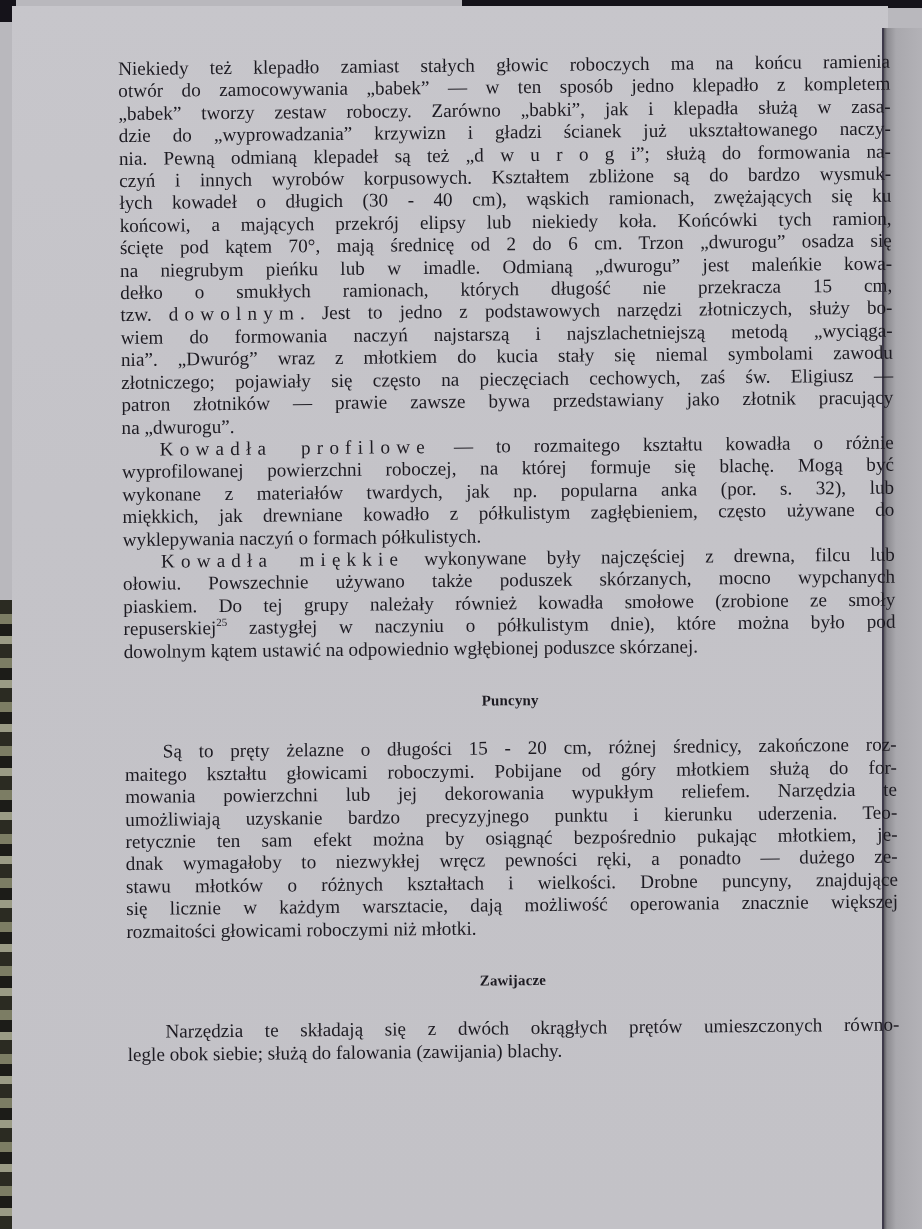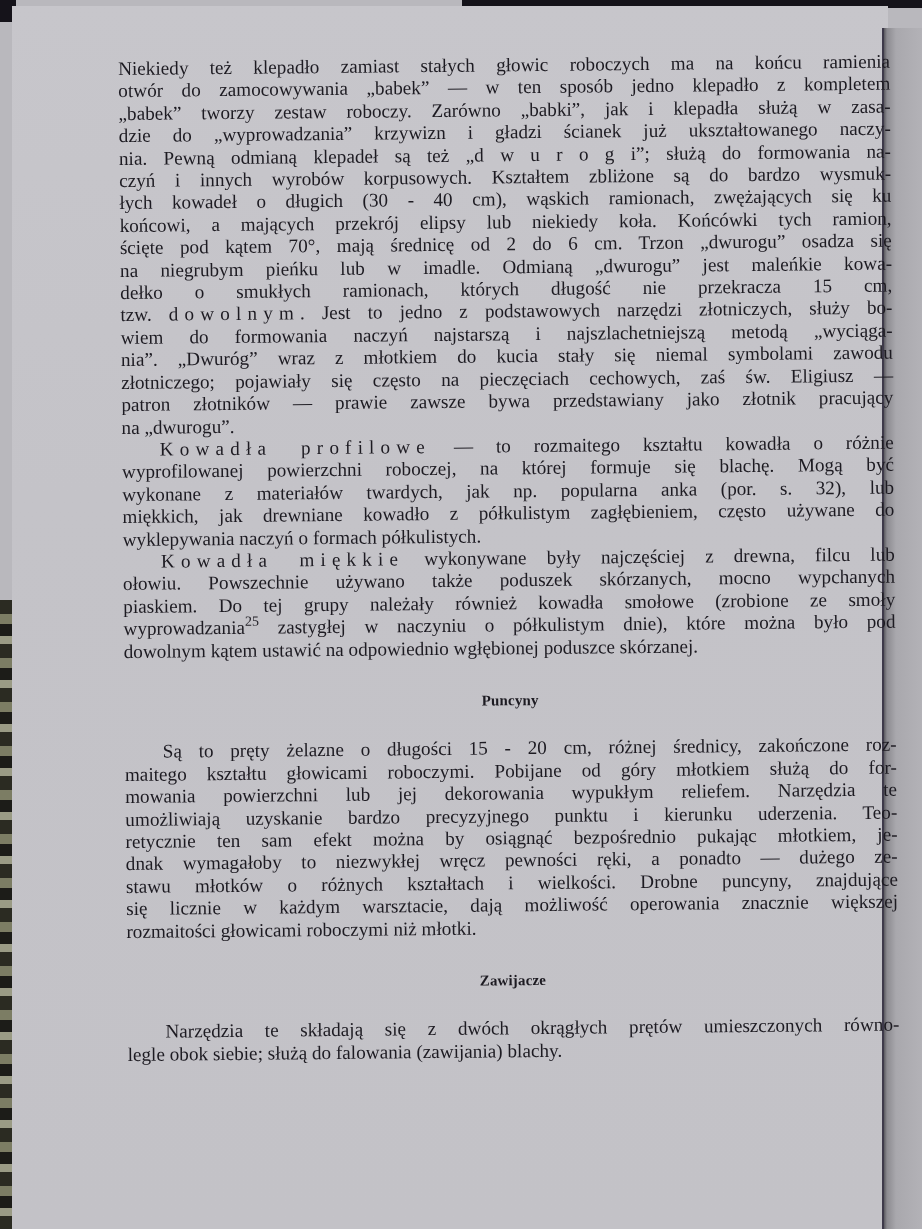--- a/index.html
+++ b/index.html
@@ -40,21 +40,21 @@
     }
     .para { margin: 0; text-align: justify; text-align-last: auto; }
     .line { display: block; white-space: nowrap; text-align: justify; text-align-last: justify; }
     .line.last { text-align-last: left; }
     .indent { padding-left: 38px; }
     .spaced { letter-spacing: 0.32em; }
     .heading {
       display: block; text-align: center; font-weight: bold; font-size: 15px;
       margin: 30px 0 26px 0; letter-spacing: 0.01em;
     }
-    sup { font-size: 14px; vertical-align: 8px; line-height: 0; font-family: Liberation Serif, serif; }
+    sup { font-size: 11px; vertical-align: 8px; line-height: 0; font-family: Liberation Serif, serif; }
   </style>
 </head>
 <body>
 
 <div class="page-under"></div>
 <div class="bg-top-dark"></div>
 <div class="bg-top-right-dark"></div>
 <div class="bg-left-texture"></div>
 <div class="page"></div>
 <div class="page-edge-line"></div>
@@ -87,21 +87,21 @@
     <span class="line">wyprofilowanej powierzchni roboczej, na której formuje się blachę. Mogą być</span>
     <span class="line">wykonane z materiałów twardych, jak np. popularna anka (por. s. 32), lub</span>
     <span class="line">miękkich, jak drewniane kowadło z półkulistym zagłębieniem, często używane do</span>
     <span class="line last">wyklepywania naczyń o formach półkulistych.</span>
   </div>
 
   <div class="para">
     <span class="line indent"><span class="spaced">Kowadła miękkie</span><span> wykonywane były najczęściej z drewna, filcu lub</span></span>
     <span class="line">ołowiu. Powszechnie używano także poduszek skórzanych, mocno wypchanych</span>
     <span class="line">piaskiem. Do tej grupy należały również kowadła smołowe (zrobione ze smoły</span>
-    <span class="line"><span>wyprowadzania</span><sup>25</sup><span> zastygłej w naczyniu o półkulistym dnie), które można było pod</span></span>
+    <span class="line"><span>repuserskiej</span><sup>25</sup><span> zastygłej w naczyniu o półkulistym dnie), które można było pod</span></span>
     <span class="line last">dowolnym kątem ustawić na odpowiednio wgłębionej poduszce skórzanej.</span>
   </div>
 
   <span class="heading">Puncyny</span>
   <div class="para">
     <span class="line indent">Są to pręty żelazne o długości 15 - 20 cm, różnej średnicy, zakończone roz-</span>
     <span class="line">maitego kształtu głowicami roboczymi. Pobijane od góry młotkiem służą do for-</span>
     <span class="line">mowania powierzchni lub jej dekorowania wypukłym reliefem. Narzędzia te</span>
     <span class="line">umożliwiają uzyskanie bardzo precyzyjnego punktu i kierunku uderzenia. Teo-</span>
     <span class="line">retycznie ten sam efekt można by osiągnąć bezpośrednio pukając młotkiem, je-</span>

